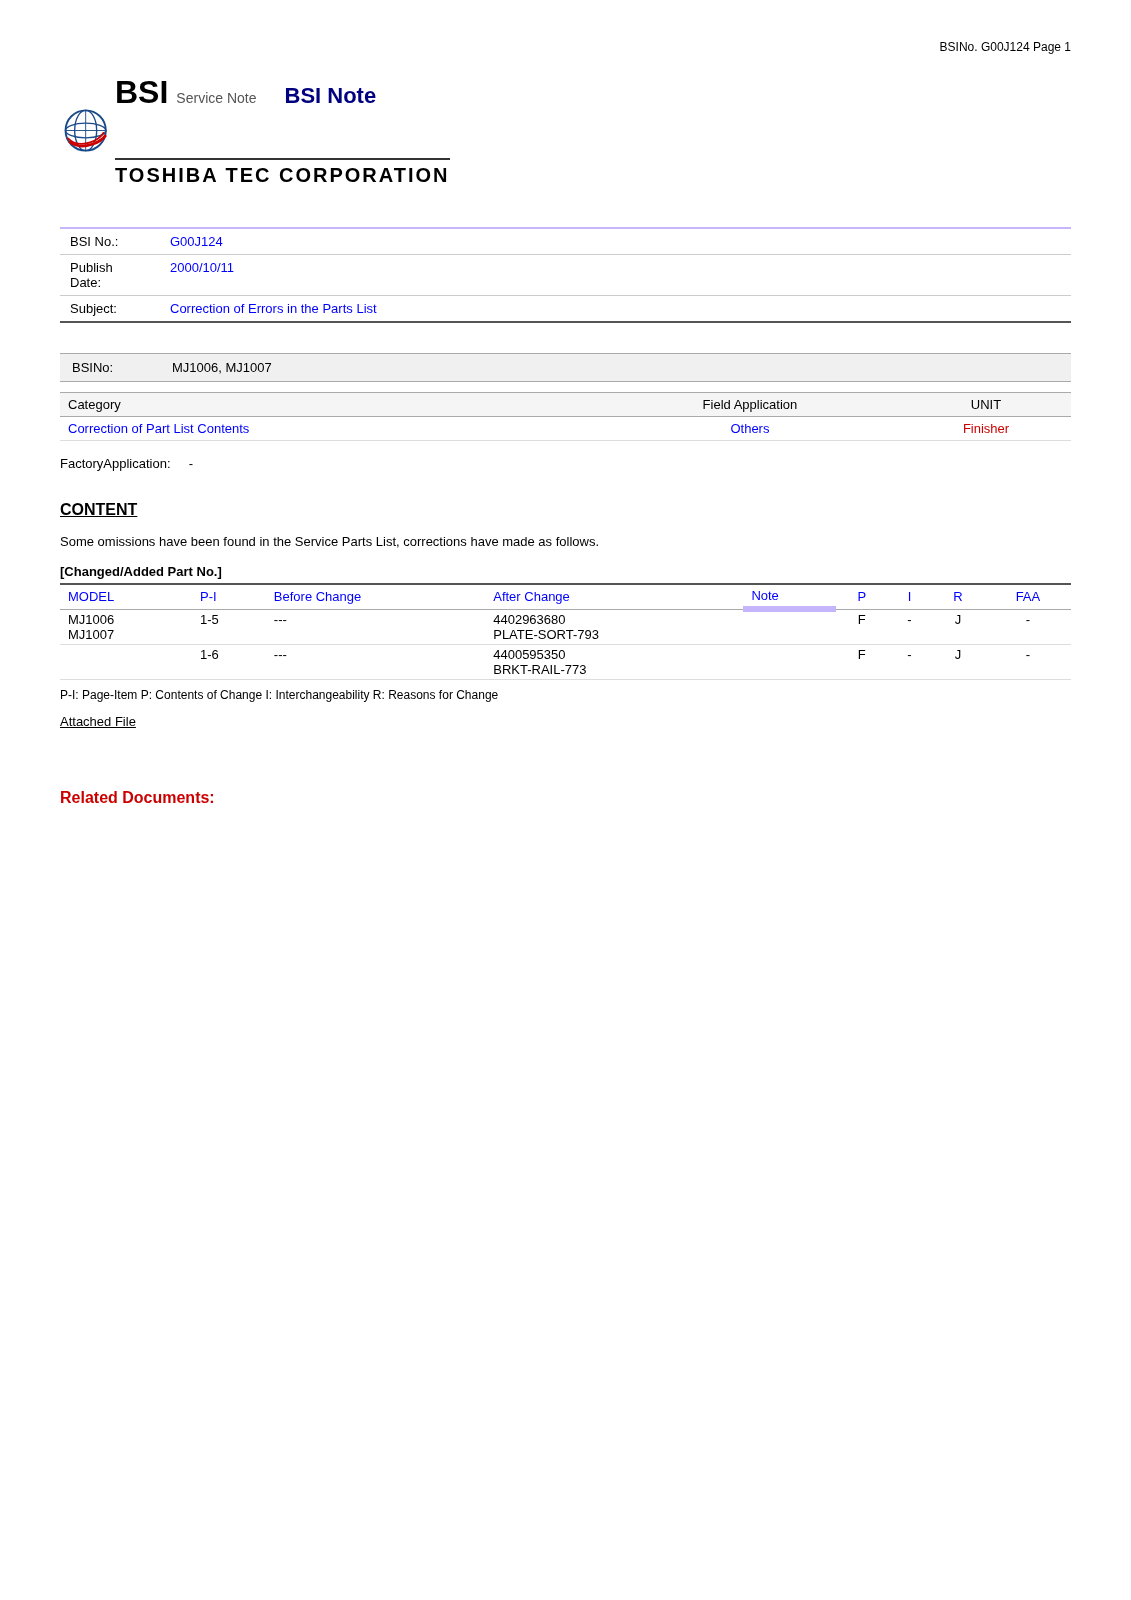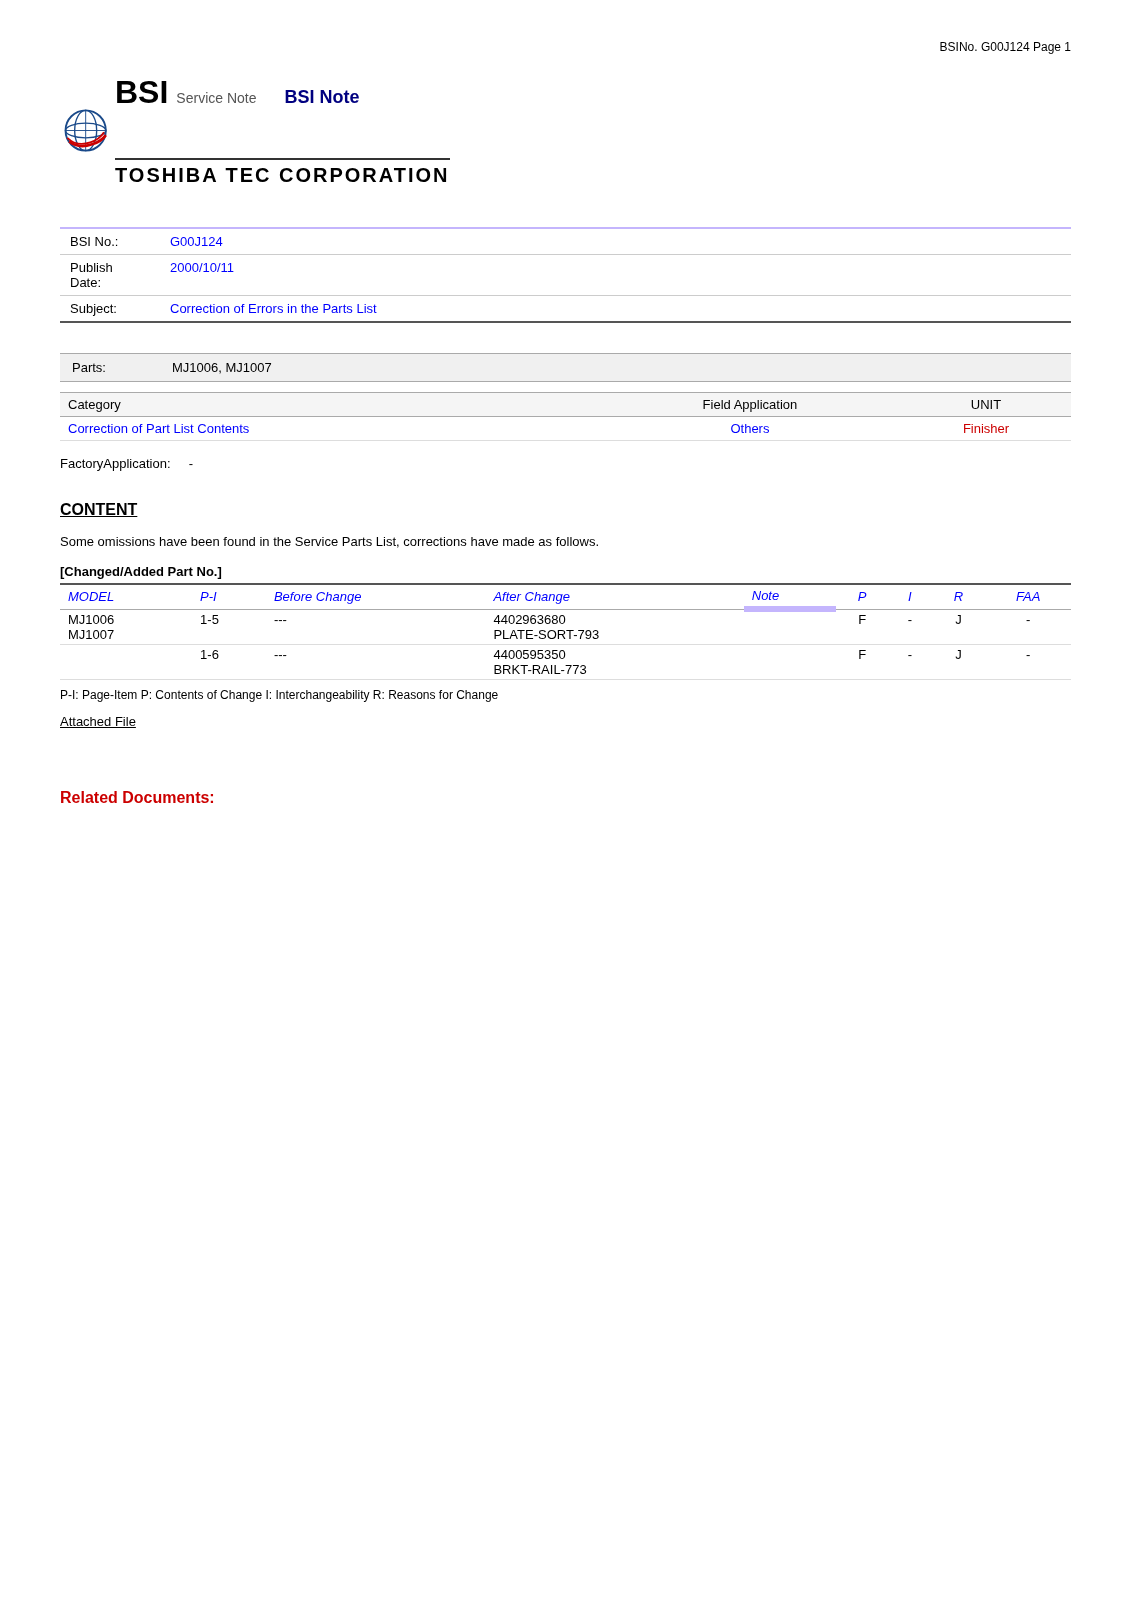--- a/index.html
+++ b/index.html
@@ -181,21 +181,20 @@
       vertical-align: top;
       border-bottom: 1px solid #ddd;
     }
 
     .parts-table .header-row th {
       background: #fff;
     }
 
     .parts-table .top-border th {
       border-top: 2px solid #555;
-      font-style: italic;
     }
 
     .footnote {
       font-size: 12px;
       margin-bottom: 12px;
     }
 
     .attached-file {
       text-decoration: underline;
       color: #000;
@@ -258,21 +257,21 @@
 
       <path d="M10 42 Q20 50 35 45 Q45 42 50 35" fill="none" stroke="#cc0000" stroke-width="3"></path>
       <path d="M8 38 Q18 48 33 43 Q43 40 48 32" fill="none" stroke="#cc0000" stroke-width="2"></path>
     </svg>
 
     <div class="logo-section">
       <div style="display:flex; flex-direction:column; margin-right:20px;gap:43px;">
         <div style="display:flex; align-items:baseline; gap:8px;">
           <span style="font-size:32px; font-weight:bold; color:#000; font-family:Arial Black, Arial;">BSI</span>
           <span style="font-size:14px; color:#555;">Service Note</span>
-          <span style="font-size:18px; font-weight:bold; color:#000080; margin-left:20px;">BSI Note</span>
+          <span style="font-size:22px; font-weight:bold; color:#000080; margin-left:20px;">BSI Note</span>
         </div>
         <div style="border-top:2px solid #333; padding-top:4px; margin-top:4px;">
           <span style="font-size:20px; font-weight:bold; letter-spacing:2px; color:#000;">TOSHIBA TEC CORPORATION</span>
         </div>
       </div>
     </div>
   </div>
 
   <table class="info-table">
     <tbody>
@@ -287,21 +286,21 @@
     <tr>
       <td>Subject:</td>
       <td class="value">Correction of Errors in the Parts List</td>
     </tr>
   </tbody>
     </table>
 
   <table class="model-table">
     <tbody>
         <tr>
-      <td>Parts:</td>
+      <td>BSINo:</td>
       <td>MJ1006, MJ1007</td>
     </tr>
   </tbody>
     </table>
 
   <table class="category-table">
     <thead>
       <tr>
         <th style="text-align:left;">Category</th>
         <th>Field Application</th>

